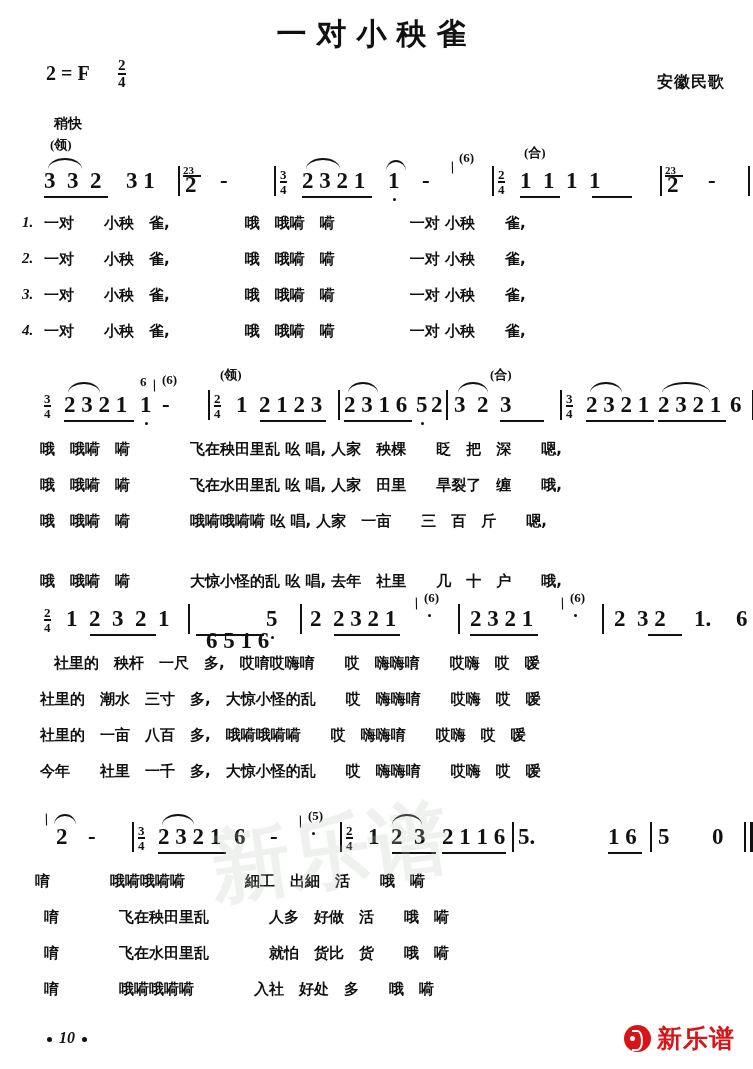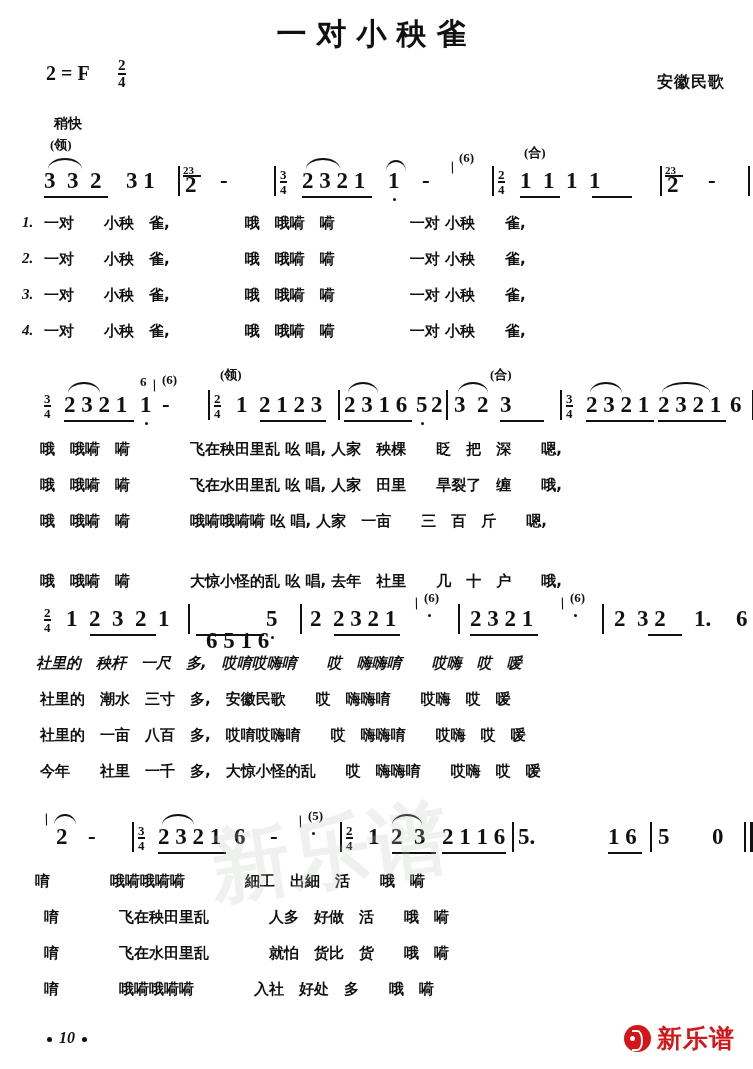--- a/index.html
+++ b/index.html
@@ -411,27 +411,27 @@
       <div class="dot" style="left:552px; top:22px;"></div>
       <div class="barline" style="left:580px; top:12px;"></div>
       <div class="note" style="left:592px; top:14px;">2&nbsp;&nbsp;3 2</div>
       <div class="underline1" style="left:626px; top:42px; width:34px;"></div>
       <div class="note" style="left:672px; top:14px;">1.</div>
       <div class="note" style="left:714px; top:14px;">6</div>
 
     </div>
 
     <div class="lyric-line" style="top:62px;">
-      <span class="lyr" style="left:36px;font-style:italic;">社里的　秧杆　一尺　多,　哎唷哎嗨唷　　哎　嗨嗨唷　　哎嗨　哎　嗳</span>
+      <span class="lyr" style="left:54px;">社里的　秧杆　一尺　多,　哎唷哎嗨唷　　哎　嗨嗨唷　　哎嗨　哎　嗳</span>
     </div>
     <div class="lyric-line" style="top:98px;">
-      <span class="lyr" style="left:40px;">社里的　潮水　三寸　多,　安徽民歌　　哎　嗨嗨唷　　哎嗨　哎　嗳</span>
+      <span class="lyr" style="left:40px;">社里的　潮水　三寸　多,　大惊小怪的乱　　哎　嗨嗨唷　　哎嗨　哎　嗳</span>
     </div>
     <div class="lyric-line" style="top:134px;">
-      <span class="lyr" style="left:40px;">社里的　一亩　八百　多,　哎唷哎嗨唷　　哎　嗨嗨唷　　哎嗨　哎　嗳</span>
+      <span class="lyr" style="left:40px;">社里的　一亩　八百　多,　哦嗬哦嗬嗬　　哎　嗨嗨唷　　哎嗨　哎　嗳</span>
     </div>
     <div class="lyric-line" style="top:170px;">
       <span class="lyr" style="left:40px;">今年　　社里　一千　多,　大惊小怪的乱　　哎　嗨嗨唷　　哎嗨　哎　嗳</span>
     </div>
   </div>
 
   <div class="system" style="top:810px;">
     <div class="staff-row">
       <div class="breath" style="left:22px; top:0px;">\</div>
       <div class="slur" style="left:32px; top:4px; width:22px;"></div>

